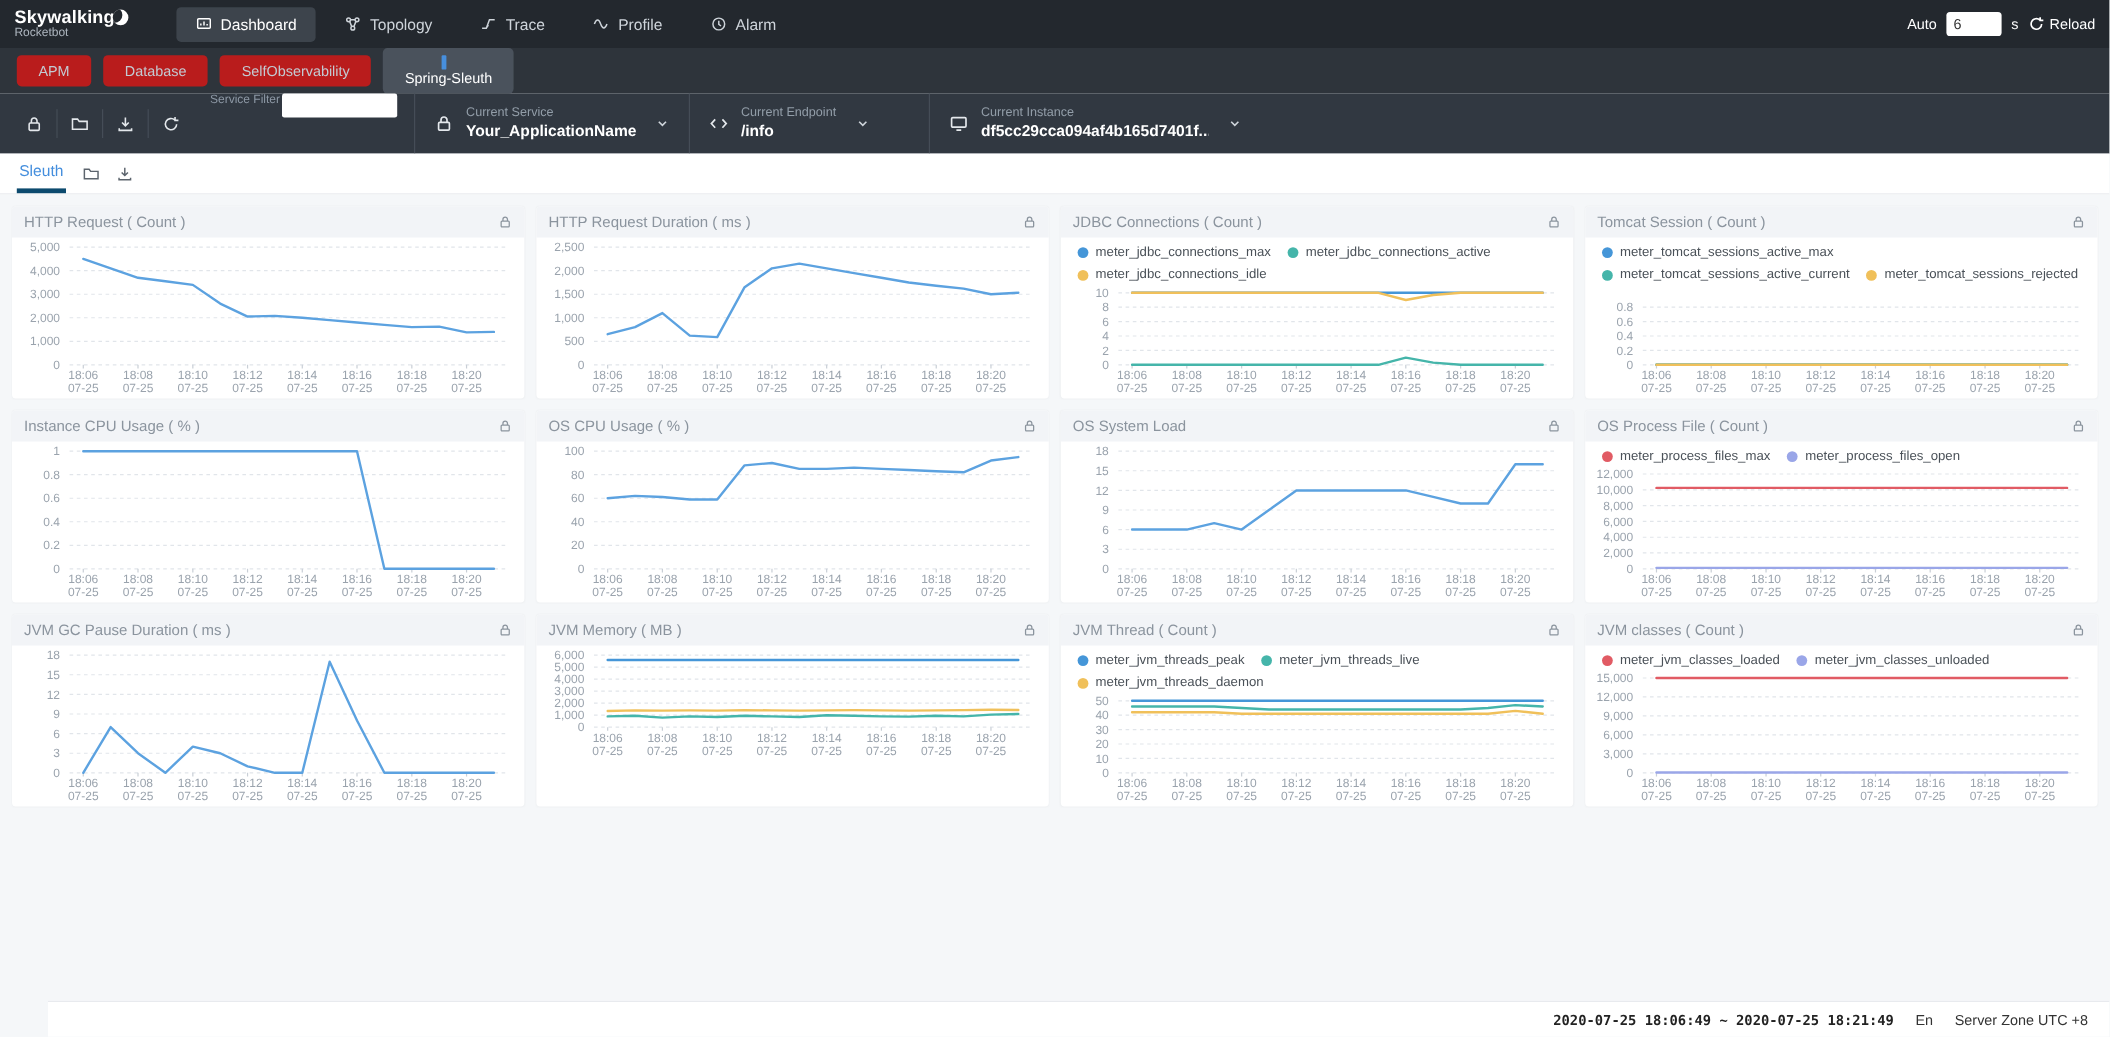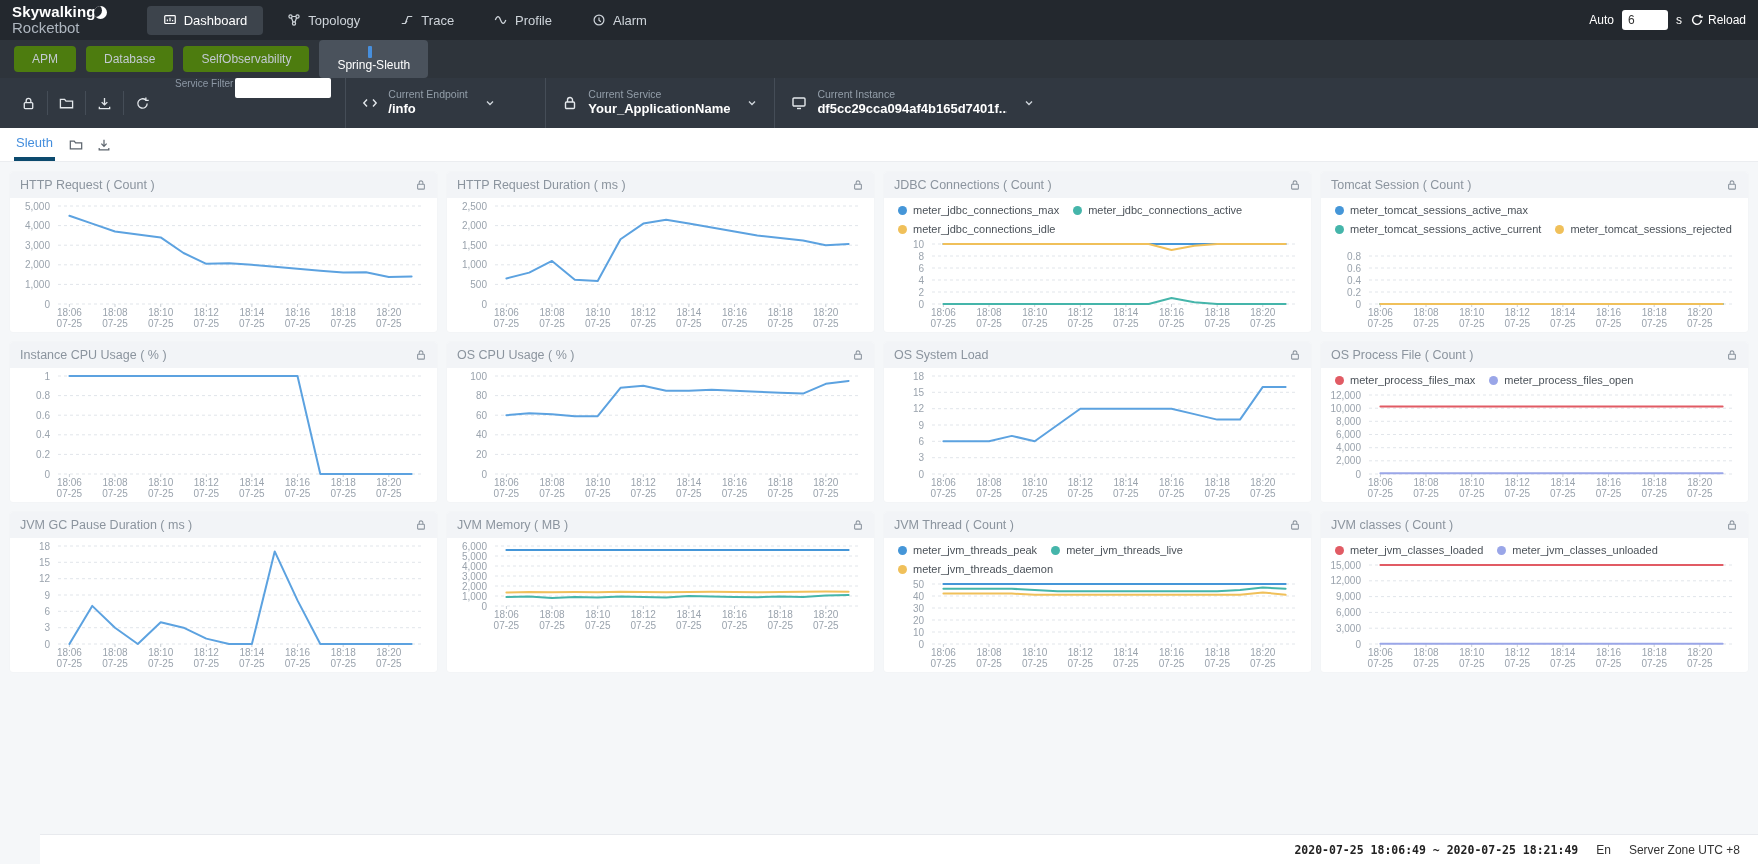--- a/index.html
+++ b/index.html
@@ -5,33 +5,33 @@
   * { margin:0; padding:0; box-sizing:border-box; }
   html,body { width:100%; height:100vh; font-family:"Liberation Sans","DejaVu Sans",sans-serif; background:#f5f7f9; overflow:hidden; }
   body { display:flex; flex-direction:column; }
 
   
   .topbar { height:40px; background:#23282e; display:flex; align-items:center; padding:0 12px; flex:0 0 auto; }
   .logo { display:flex; flex-direction:column; line-height:1.05; margin-right:40px; cursor:default; }
   .logo-title { color:#fff; font-weight:bold; font-size:15px; letter-spacing:.2px; display:flex; align-items:center; }
   .logo-moon { width:13px; height:13px; border-radius:50%; background:#fff; position:relative; margin-left:-2px; overflow:hidden; display:inline-block; }
   .logo-moon::after{ content:""; position:absolute; left:-5px; top:-2px; width:13px; height:13px; border-radius:50%; background:#23282e; }
-  .logo-sub { color:#aeb6bf; font-size:15px; }
+  .logo-sub { color:#aeb6bf; font-size:10px; }
   .nav { display:flex; align-items:center; gap:8px; }
   .nav-item { display:flex; gap:7px; color:#ced4da; font-size:13px; padding:7px 16px; border-radius:4px; cursor:pointer; }
   .nav-item.active { background:#3d444c; color:#fff; }
   .nav-item svg { width:14px; height:14px; stroke:currentColor; fill:none; stroke-width:1.4; }
   .top-right { margin-left:auto; display:flex; align-items:center; gap:8px; color:#fff; font-size:12px; }
   .auto-input { width:46px; height:20px; border:none; border-radius:3px; font-size:12px; padding:0 6px; outline:none; color:#333; }
   .reload-wrap { display:flex; align-items:center; gap:4px; cursor:pointer; }
   .reload-wrap svg { width:14px; height:14px; stroke:#fff; fill:none; stroke-width:1.6; }
 
   
   .pagebar { height:38px; background:#2e343b; display:flex; align-items:center; gap:10px; padding:0 14px; flex:0 0 auto; }
-  .page-chip { background:#4d7c0f; color:#c3cad2; font-size:12px; padding:6px 18px; border-radius:4px; cursor:pointer; display:flex; align-items:center; }
+  .page-chip { background:#b91c1c; color:#c3cad2; font-size:12px; padding:6px 18px; border-radius:4px; cursor:pointer; display:flex; align-items:center; }
   .page-chip.active { background:#4a525c; color:#fff;flex-direction:column; }
   .page-chip .accent { width:4px; height:12px; background:#478fdd; border-radius:1px; margin-right:7px; display:inline-block; }
 
   
   .toolbar { height:50px; background:#313841; display:flex; align-items:stretch; padding:0 10px; flex:0 0 auto; }
   .tool-icons { display:flex; align-items:center; }
   .tool-btn { color:#e4e8ec; padding:0 11px; cursor:pointer; display:flex; align-items:center; height:100%; }
   .tool-btn svg { width:15px; height:15px; stroke:currentColor; fill:none; stroke-width:1.4; }
   .tb-sep { width:1px; background:#454d57; height:24px; align-self:center; }
   .filter-group { display:flex; justify-content:center; padding:0 14px; gap:2px; }
@@ -176,38 +176,38 @@
           <path d="M13 8a5 5 0 1 1-1.6-3.7M11.6 1.6v3h3"></path>
         </svg>
       </span>
   </div>
   <div class="filter-group">
     <span class="filter-label">Service Filter</span>
     <input class="filter-input" value="" style="">
   </div>
   <div class="selector">
     <svg class="main" viewBox="0 0 16 16">
-        <path d="M5 4.5L1.8 8 5 11.5M11 4.5L14.2 8 11 11.5"></path>
-      </svg>
-    <span class="sel-texts">
-      <span class="sel-label">Current Endpoint</span>
-      <span class="sel-value">/info</span>
-    </span>
-    <svg class="chev" viewBox="0 0 16 16">
-        <path d="M4 6l4 4 4-4"></path>
-      </svg>
-  </div>
-  <div class="selector">
-    <svg class="main" viewBox="0 0 16 16">
         <rect x="3.5" y="7" width="9" height="6.5" rx="1"></rect>
         <path d="M5.5 7V5a2.5 2.5 0 0 1 5 0v2"></path>
       </svg>
     <span class="sel-texts">
       <span class="sel-label">Current Service</span>
       <span class="sel-value">Your_ApplicationName</span>
+    </span>
+    <svg class="chev" viewBox="0 0 16 16">
+        <path d="M4 6l4 4 4-4"></path>
+      </svg>
+  </div>
+  <div class="selector">
+    <svg class="main" viewBox="0 0 16 16">
+        <path d="M5 4.5L1.8 8 5 11.5M11 4.5L14.2 8 11 11.5"></path>
+      </svg>
+    <span class="sel-texts">
+      <span class="sel-label">Current Endpoint</span>
+      <span class="sel-value">/info</span>
     </span>
     <svg class="chev" viewBox="0 0 16 16">
         <path d="M4 6l4 4 4-4"></path>
       </svg>
   </div>
   <div class="selector">
     <svg class="main" viewBox="0 0 16 16">
         <rect x="2" y="3" width="12" height="8" rx="1"></rect>
         <path d="M6 13.5h4"></path>
       </svg>

